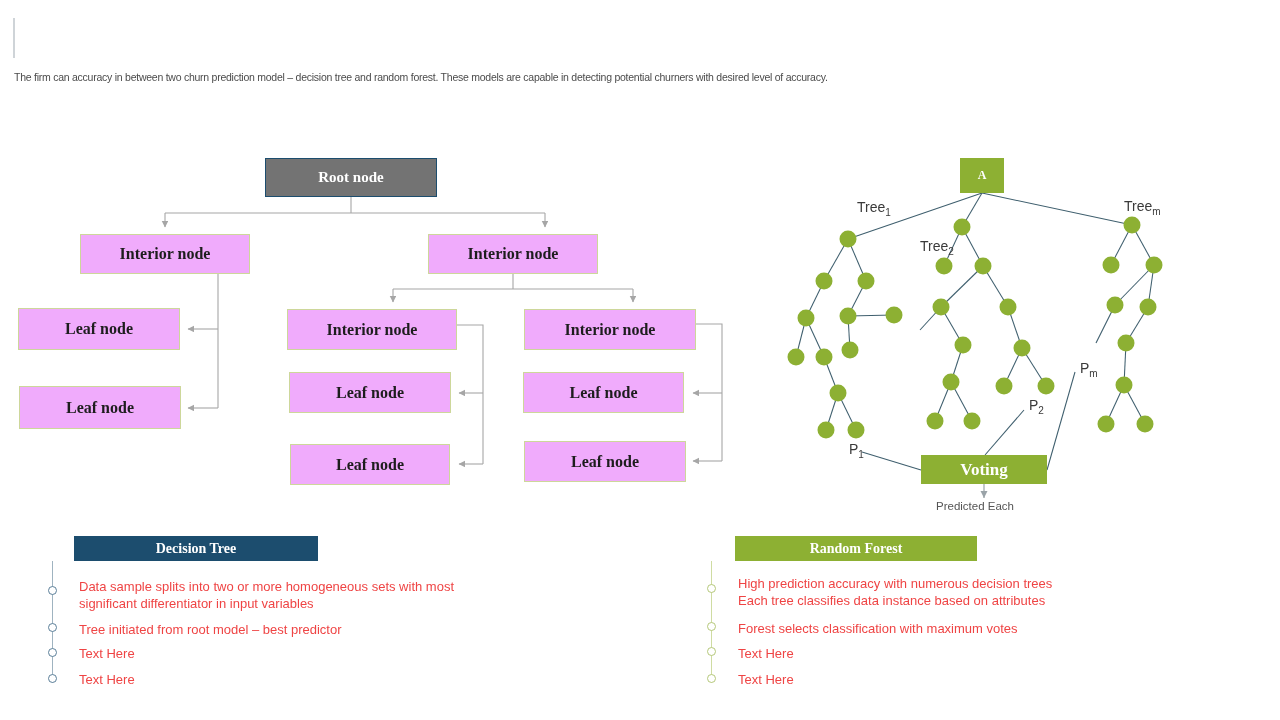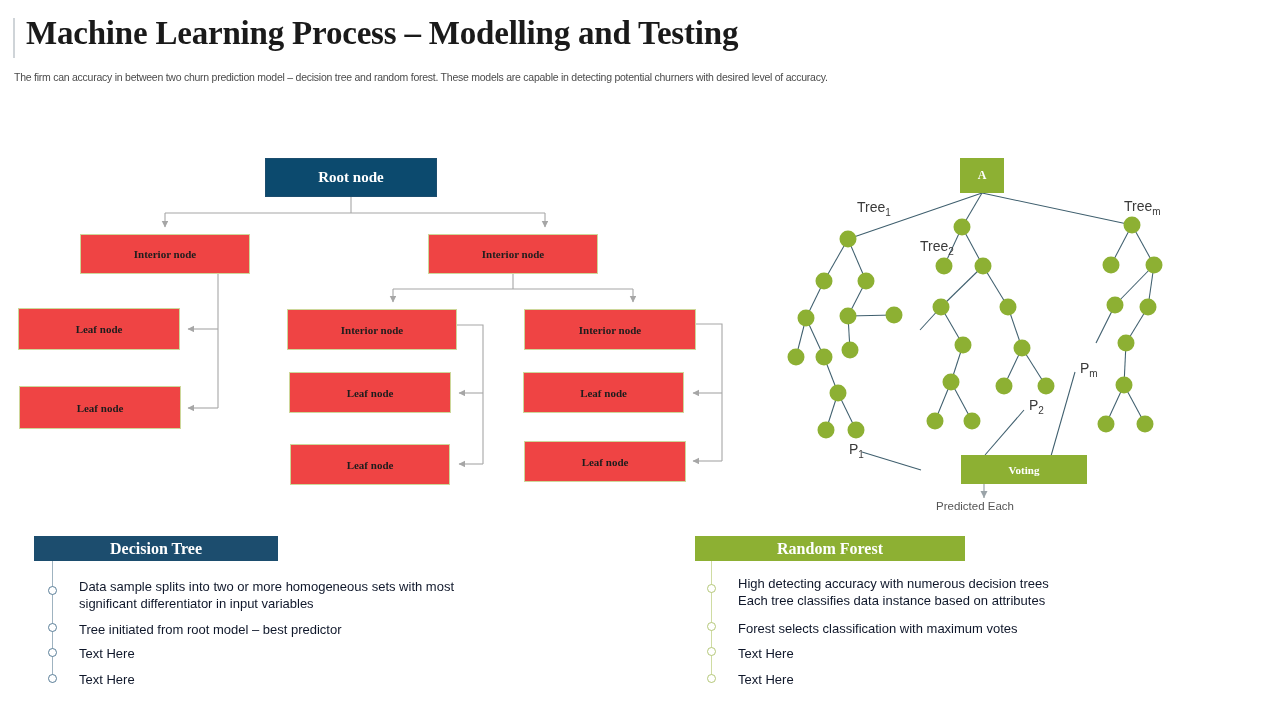--- a/index.html
+++ b/index.html
@@ -25,81 +25,80 @@
   }
   .slide-sub{
     position:absolute;left:14px;top:71px;width:1000px;
     font-family:"Liberation Sans", sans-serif;
     font-size:10.5px;color:#4b4b4b;letter-spacing:-0.25px;white-space:nowrap;
   }
 
   
   .dt-box{
     position:absolute;
-    background:#ef4444;border:1px solid #cdd79a;
+    background:#f0abfc;border:1px solid #cdd79a;
     font-family:"Liberation Serif", serif;
-    font-size:11px;font-weight:700;color:#1d1d1d;
+    font-size:16px;font-weight:700;color:#1d1d1d;
     display:flex;align-items:center;justify-content:center;
     box-sizing:border-box;
   }
   .dt-box.root{
-    background:#0c4a6e;border:1px solid #1c4d6e;color:#ffffff;
+    background:#737373;border:1px solid #1c4d6e;color:#ffffff;
     font-size:15px;
   }
 
   
   .conn{position:absolute;left:0;top:0;width:1280px;height:720px;pointer-events:none;}
 
   
   .rf-label{
     position:absolute;font-family:"Liberation Sans", sans-serif;
     font-size:14px;color:#3a3a3a;white-space:nowrap;
   }
   .rf-label sub{font-size:10px;}
   .rf-box{
     position:absolute;background:#8db033;
     display:flex;align-items:center;justify-content:center;
     font-family:"Liberation Serif", serif;font-weight:700;color:#ffffff;
     box-sizing:border-box;
   }
   .rf-box.a-node{font-size:12px;}
-  .rf-box.voting{font-size:11px;margin-left:40px;}
+  .rf-box.voting{font-size:17px;}
   .rf-pred{
     position:absolute;font-family:"Liberation Sans", sans-serif;
     font-size:11.5px;color:#555;white-space:nowrap;
   }
 
   
   .legend-head{
     position:absolute;height:25px;
     display:flex;align-items:center;justify-content:center;
-    font-family:"Liberation Serif", serif;font-size:16px;font-weight:700;
-    color:#ffffff;box-sizing:border-box;
+    font-family:"Liberation Serif", serif;font-size:14px;font-weight:700;
+    color:#ffffff;box-sizing:border-box;margin-left:40px;
   }
   .legend-head.blue{background:#1c4d6e;}
   .legend-head.green{background:#8db033;}
   .legend-rail{position:absolute;width:1px;}
   .bullet{
     position:absolute;width:9px;height:9px;border-radius:50%;
     background:#ffffff;box-sizing:border-box;
   }
   .bullet.blue{border:1px solid #5b7f99;}
   .bullet.green{border:1px solid #b5c87a;}
   .legend-text{
     position:absolute;font-family:"Liberation Sans", sans-serif;
-    font-size:13px;color:#0f172a;line-height:17px;white-space:pre-line;
+    font-size:13px;color:#ef4444;line-height:17px;white-space:pre-line;
   }
 </style>
 </head>
 <body>
 
 <div class="slide">
 
   <div class="title-accent"></div>
-  <div class="slide-title">Machine Learning Process – Modelling and Testing</div>
   <div class="slide-sub">The firm can accuracy in between two churn prediction model – decision tree and random forest. These models are capable in detecting potential churners with desired level of accuracy.</div>
 
   <svg class="conn">
     <defs>
       <marker id="dtArrow" markerWidth="7" markerHeight="7" refX="5.6" refY="3" orient="auto">
         <path d="M0,0 L6,3 L0,6 z" fill="#a6a6a6"></path>
       </marker>
     </defs>
     <g stroke="#a6a6a6" stroke-width="1.1" fill="none">
 
@@ -243,24 +242,24 @@
       <div class="legend-rail" style="left: 52px; top: 561px; height: 122px; background: rgb(159, 179, 192);"></div>
       <div class="bullet blue" style="left: 48px; top: 586px;"></div>
       <div class="legend-text" style="left: 79px; top: 578px; width: 500px;">Data sample splits into two or more homogeneous sets with most
 significant differentiator in input variables</div>
       <div class="bullet blue" style="left: 48px; top: 623px;"></div>
       <div class="legend-text" style="left: 79px; top: 621px; width: 500px;">Tree initiated from root model – best predictor</div>
       <div class="bullet blue" style="left: 48px; top: 648px;"></div>
       <div class="legend-text" style="left: 79px; top: 645px; width: 500px;">Text Here</div>
       <div class="bullet blue" style="left: 48px; top: 674px;"></div>
       <div class="legend-text" style="left: 79px; top: 671px; width: 500px;">Text Here</div>
-      <div class="legend-head green" style="left: 695px; top: 536px; width: 270px;">Random Forest</div>
+      <div class="legend-head green" style="left: 695px; top: 536px; width: 242px;">Random Forest</div>
       <div class="legend-rail" style="left: 711px; top: 561px; height: 122px; background: rgb(207, 220, 162);"></div>
       <div class="bullet green" style="left: 707px; top: 584px;"></div>
-      <div class="legend-text" style="left: 738px; top: 575px; width: 470px;">High detecting accuracy with numerous decision trees
+      <div class="legend-text" style="left: 738px; top: 575px; width: 470px;">High prediction accuracy with numerous decision trees
 Each tree classifies data instance based on attributes</div>
       <div class="bullet green" style="left: 707px; top: 622px;"></div>
       <div class="legend-text" style="left: 738px; top: 620px; width: 470px;">Forest selects classification with maximum votes</div>
       <div class="bullet green" style="left: 707px; top: 647px;"></div>
       <div class="legend-text" style="left: 738px; top: 645px; width: 470px;">Text Here</div>
       <div class="bullet green" style="left: 707px; top: 674px;"></div>
       <div class="legend-text" style="left: 738px; top: 671px; width: 470px;">Text Here</div>
     </div>
 
 </div>

